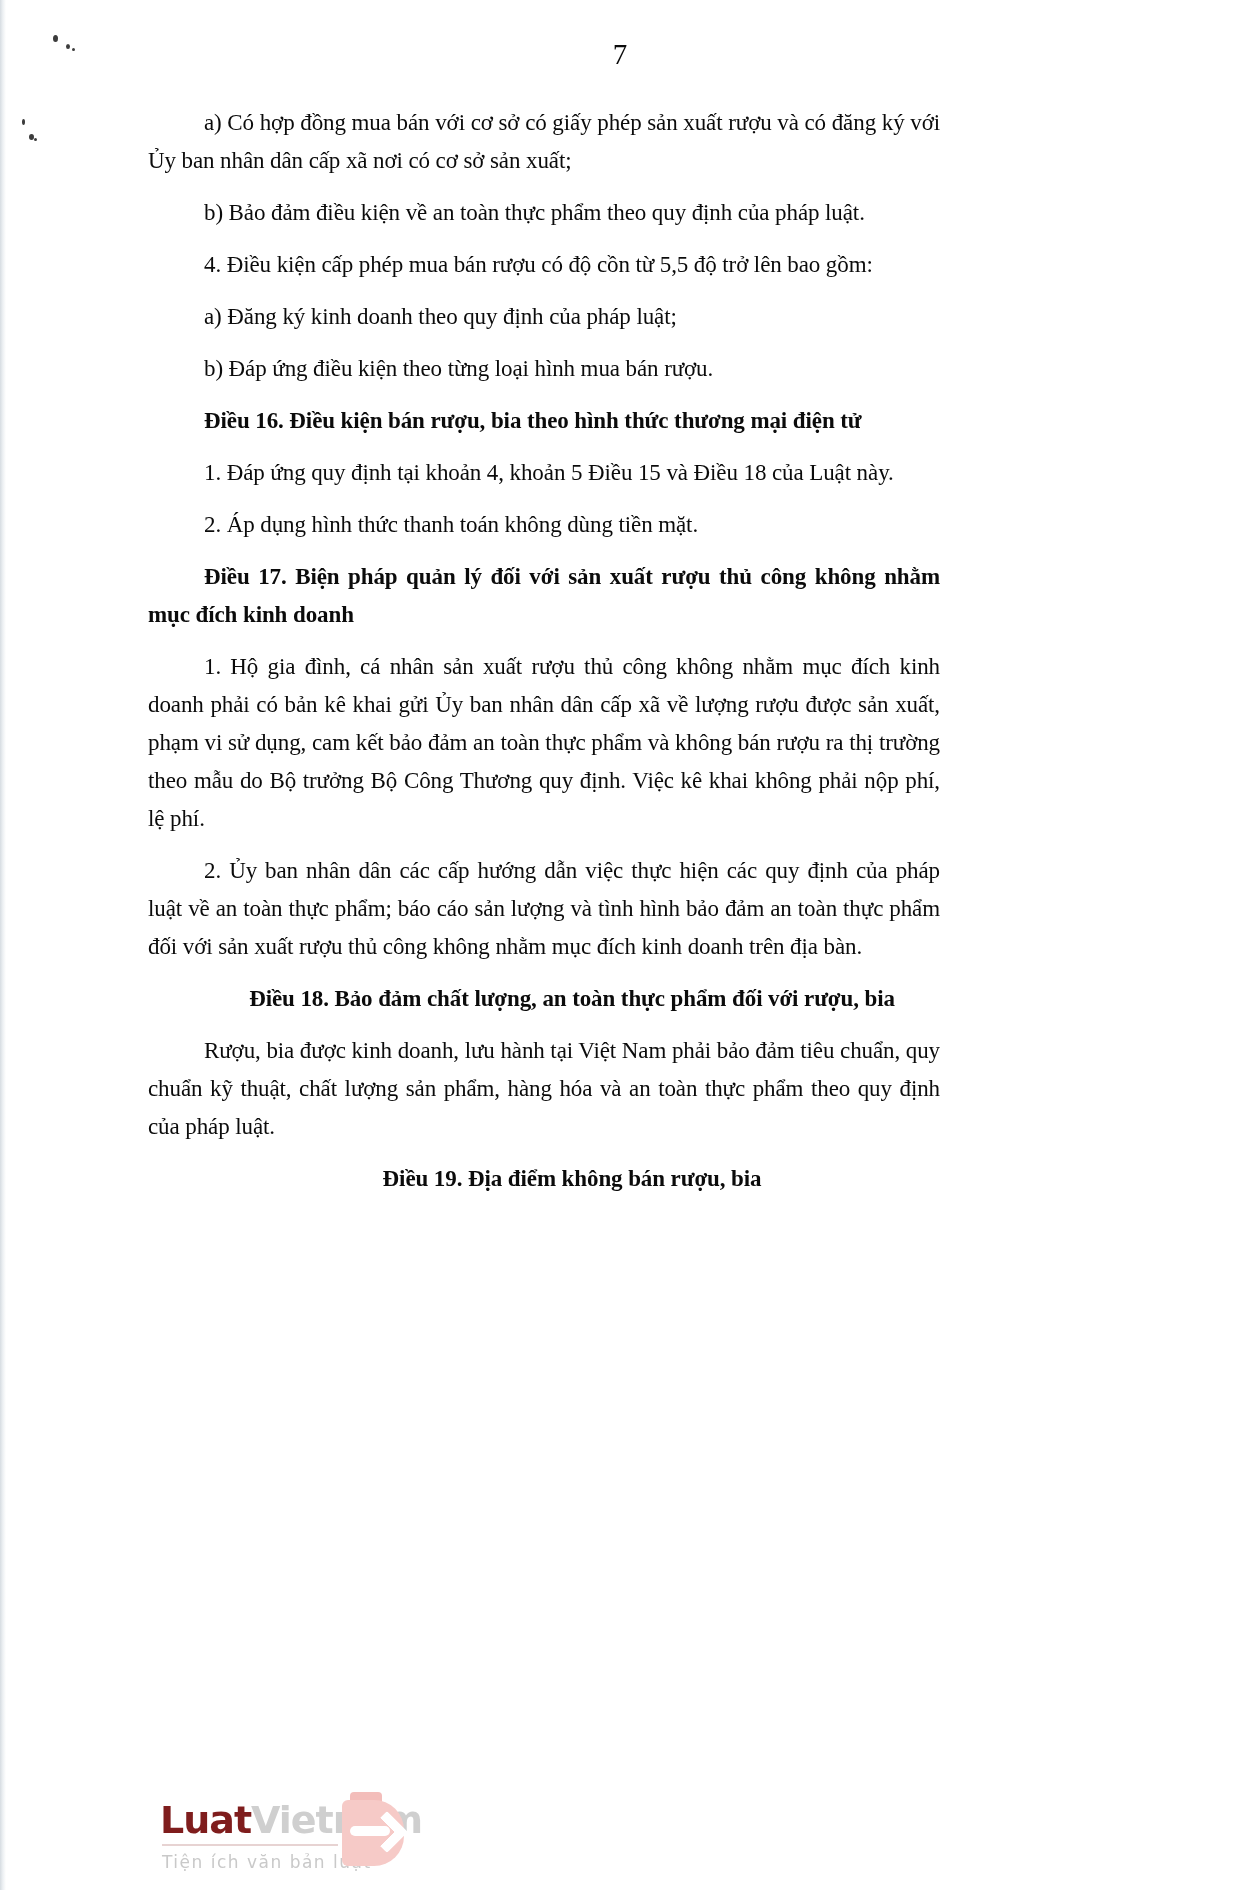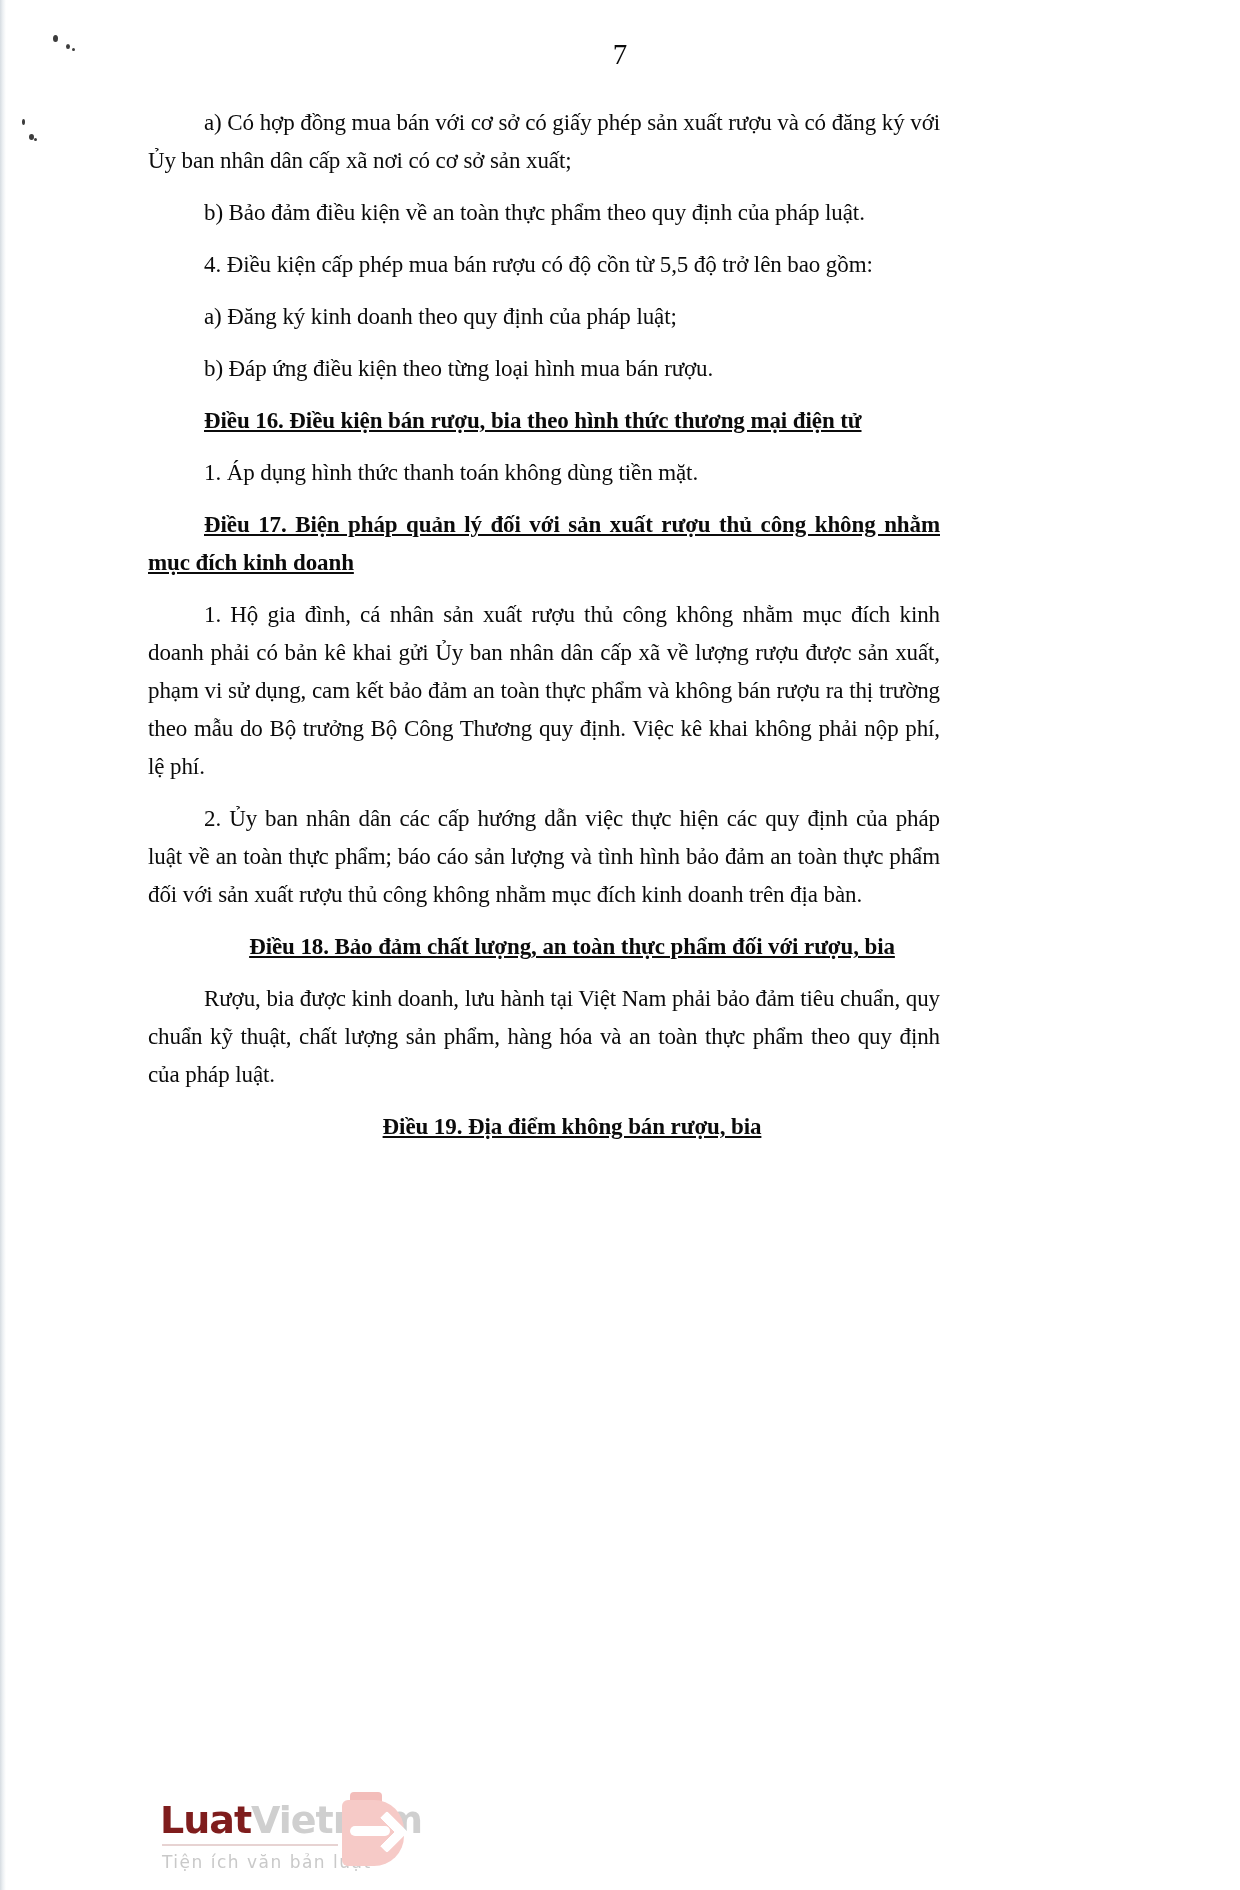--- a/index.html
+++ b/index.html
@@ -65,21 +65,20 @@
   }
 
   p.indent { text-indent: 56px; }
 
   p.para    { margin-bottom: 14px; }
   p.heading {
     font-weight: bold;
     text-indent: 56px;
     margin-bottom: 14px;
     letter-spacing: -0.1px;
-    text-decoration: underline;
   }
   p.heading.just { text-align: justify; }
   p.heading.left { text-align: center; }
 
   
   .watermark {
     position: absolute;
     left: 160px;
     top: 1798px;
     width: 300px;
@@ -171,21 +170,22 @@
 
   <div class="body-col">
 
     <p class="para indent">a) Có hợp đồng mua bán với cơ sở có giấy phép sản xuất rượu và có đăng ký với Ủy ban nhân dân cấp xã nơi có cơ sở sản xuất;</p>
     <p class="para indent">b) Bảo đảm điều kiện về an toàn thực phẩm theo quy định của pháp luật.</p>
     <p class="para indent">4. Điều kiện cấp phép mua bán rượu có độ cồn từ 5,5 độ trở lên bao gồm:</p>
     <p class="para indent">a) Đăng ký kinh doanh theo quy định của pháp luật;</p>
     <p class="para indent">b) Đáp ứng điều kiện theo từng loại hình mua bán rượu.</p>
 
     <p class="heading just">Điều 16. Điều kiện bán rượu, bia theo hình thức thương mại điện tử</p>
-    <p class="para indent">1. Áp dụng hình thức thanh toán không dùng tiền mặt.</p>
+    <p class="para indent">1. Đáp ứng quy định tại khoản 4, khoản 5 Điều 15 và Điều 18 của Luật này.</p>
+    <p class="para indent">2. Áp dụng hình thức thanh toán không dùng tiền mặt.</p>
 
     <p class="heading just">Điều 17. Biện pháp quản lý đối với sản xuất rượu thủ công không nhằm mục đích kinh doanh</p>
     <p class="para indent">1. Hộ gia đình, cá nhân sản xuất rượu thủ công không nhằm mục đích kinh doanh phải có bản kê khai gửi Ủy ban nhân dân cấp xã về lượng rượu được sản xuất, phạm vi sử dụng, cam kết bảo đảm an toàn thực phẩm và không bán rượu ra thị trường theo mẫu do Bộ trưởng Bộ Công Thương quy định. Việc kê khai không phải nộp phí, lệ phí.</p>
     <p class="para indent">2. Ủy ban nhân dân các cấp hướng dẫn việc thực hiện các quy định của pháp luật về an toàn thực phẩm; báo cáo sản lượng và tình hình bảo đảm an toàn thực phẩm đối với sản xuất rượu thủ công không nhằm mục đích kinh doanh trên địa bàn.</p>
 
     <p class="heading left">Điều 18. Bảo đảm chất lượng, an toàn thực phẩm đối với rượu, bia</p>
     <p class="para indent">Rượu, bia được kinh doanh, lưu hành tại Việt Nam phải bảo đảm tiêu chuẩn, quy chuẩn kỹ thuật, chất lượng sản phẩm, hàng hóa và an toàn thực phẩm theo quy định của pháp luật.</p>
 
     <p class="heading left">Điều 19. Địa điểm không bán rượu, bia</p>
 

